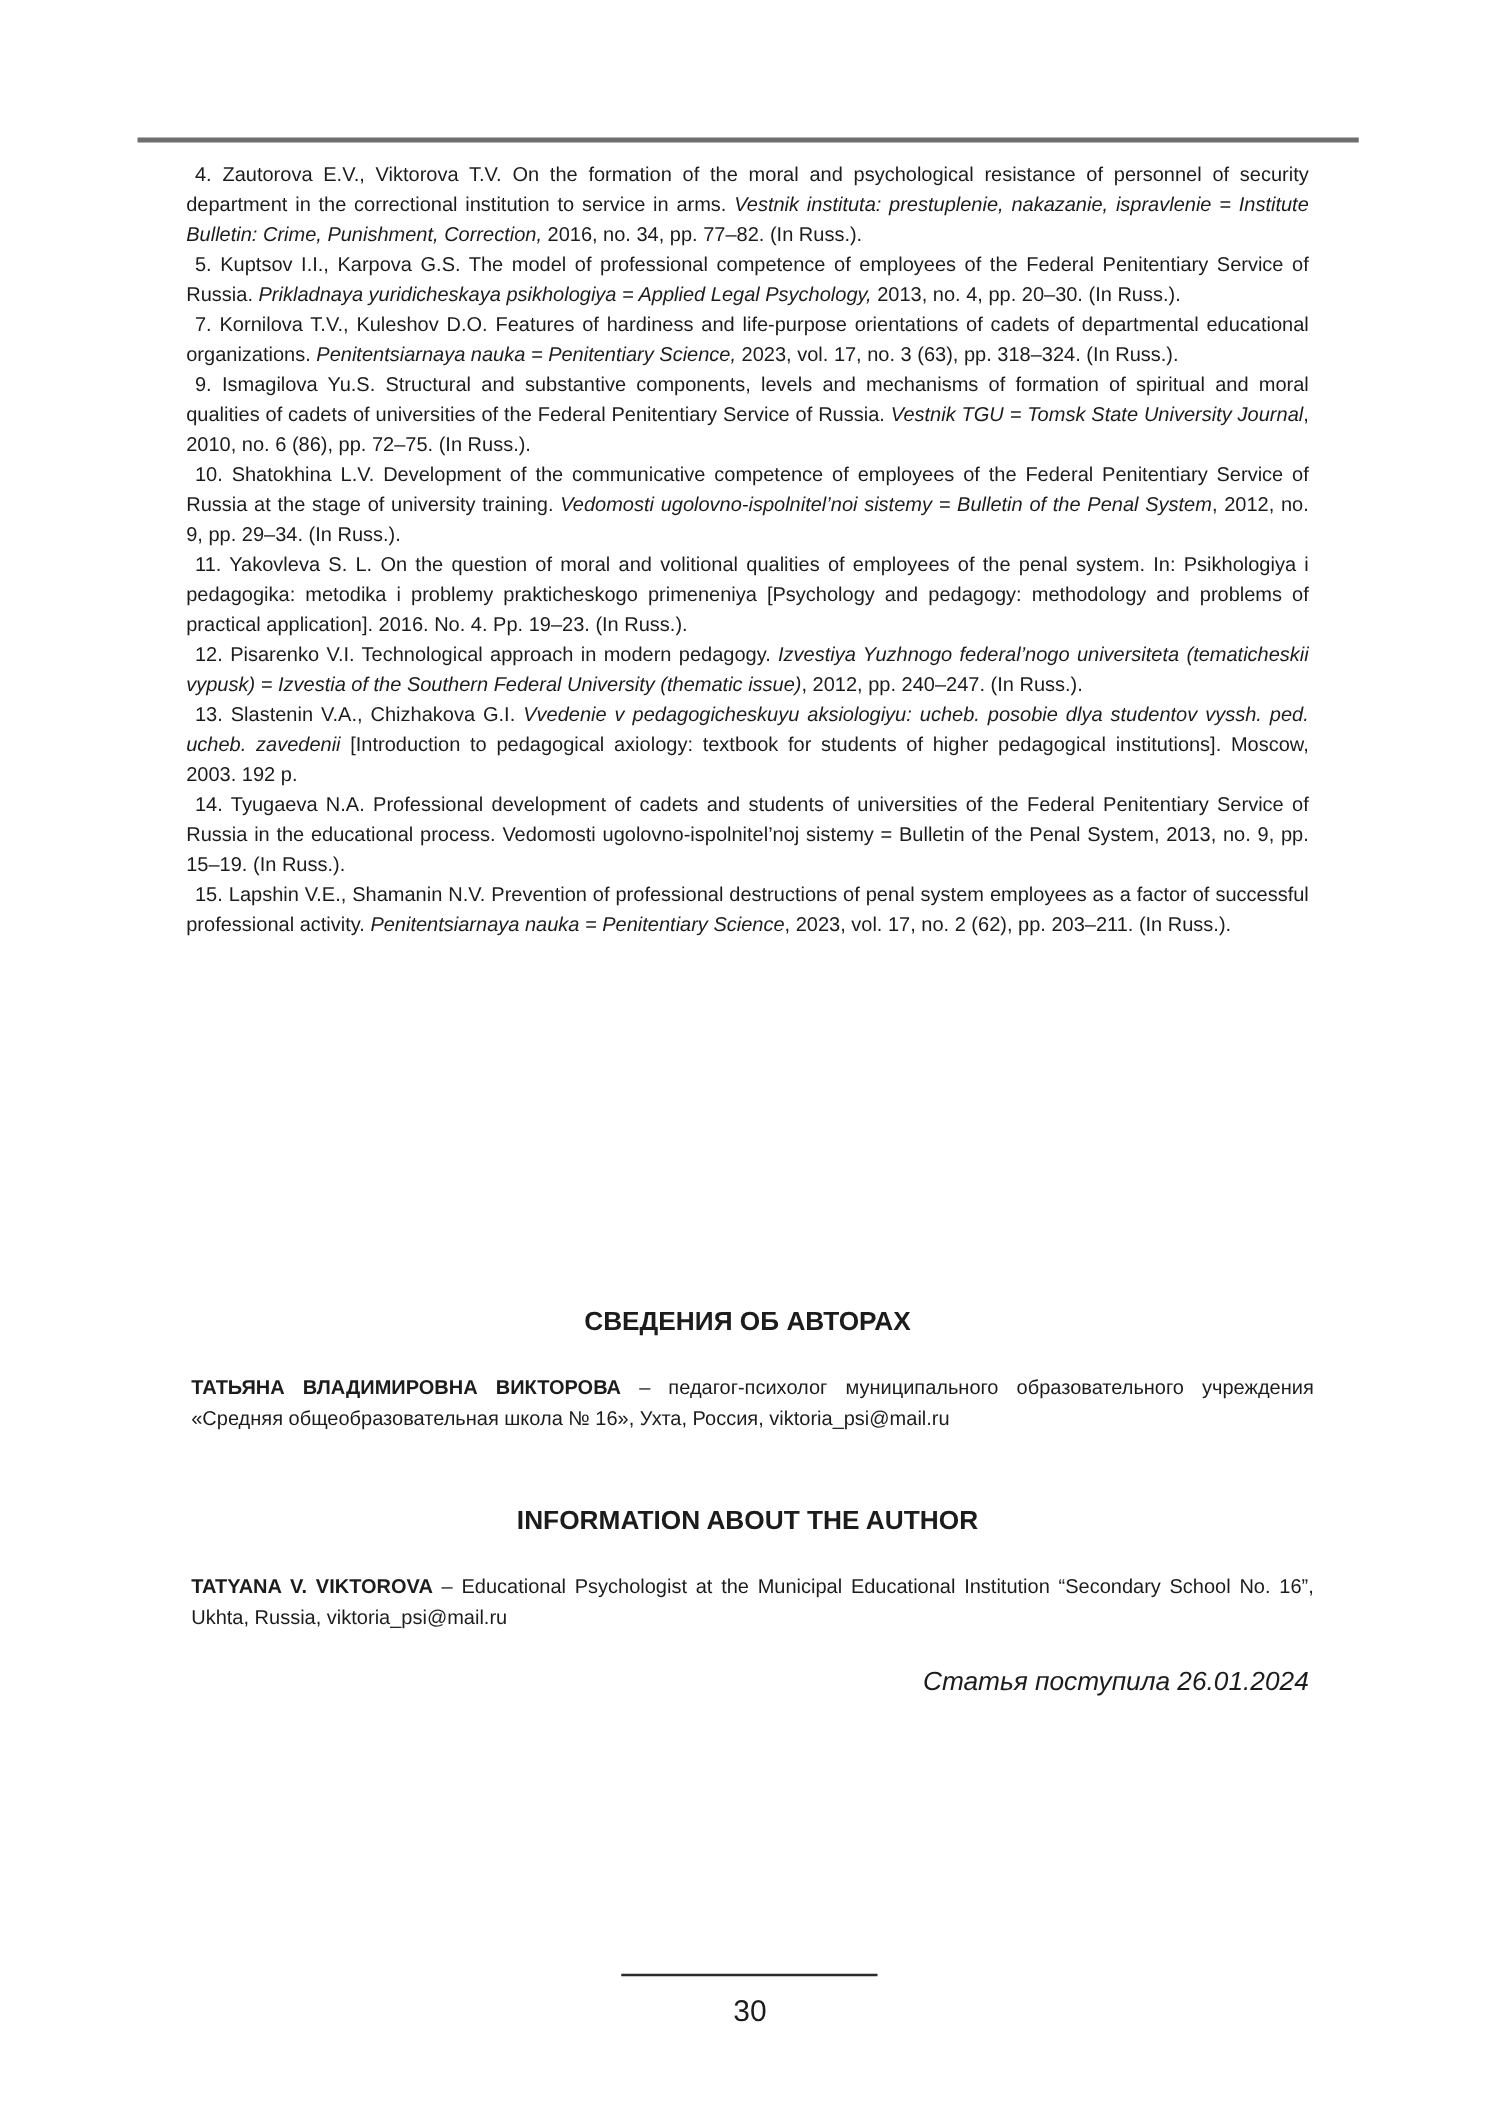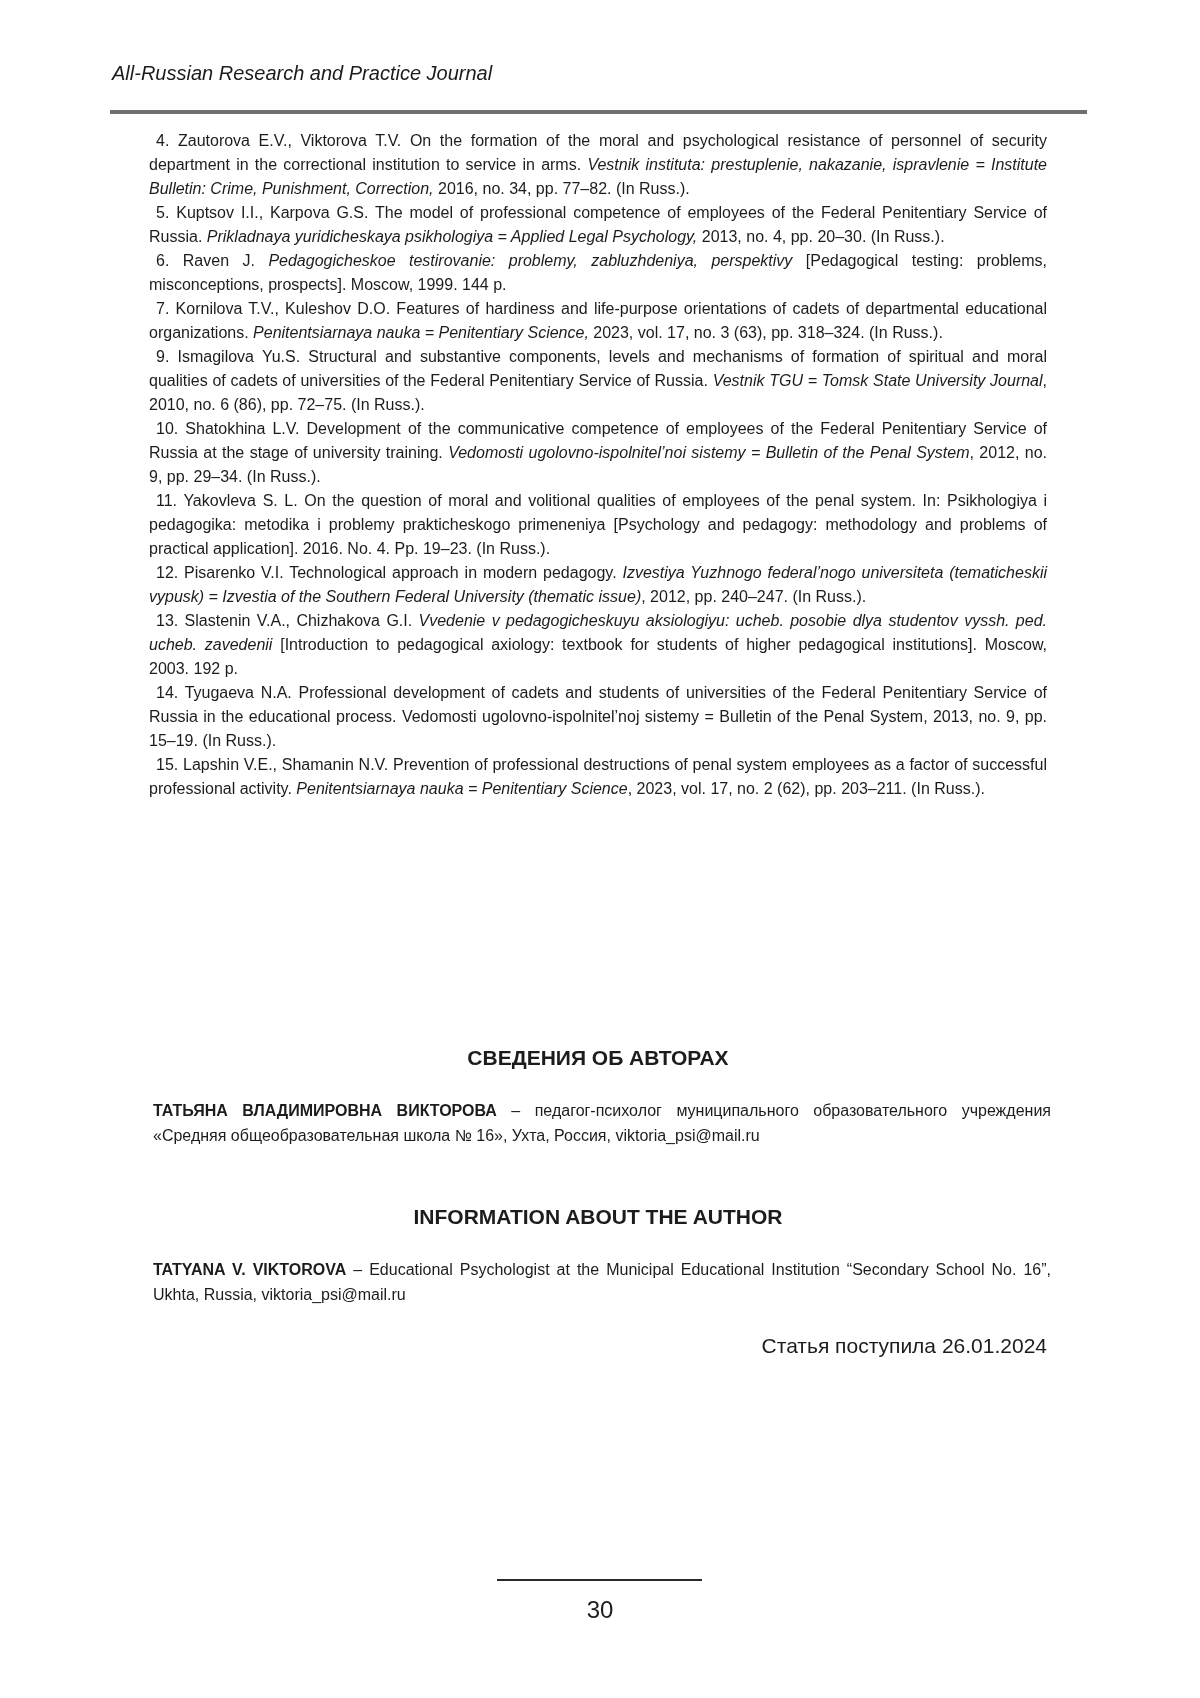--- a/index.html
+++ b/index.html
@@ -65,20 +65,21 @@
     margin: 4px;
   }
   .author-ru { top: 1094px; }
   .author-en { top: 1253px; }
   .received {
     position: absolute;
     left: 149px;
     width: 898px;
     top: 1333px;
     text-align: right;
+    font-style: italic;
     font-size: 21px;
     line-height: 25px;
     margin: 0;
   }
   .footer-rule {
     position: absolute;
     left: 497px;
     top: 1579px;
     width: 205px;
     height: 2px;
@@ -93,29 +94,27 @@
     font-size: 24px;
     margin: 0;
   }
 </style>
 </head>
 <body>
 
 <div>
 
   <div class="page-header">
-    <div>All-Russian Research and Practice Journal</div>
   </div>
 
   <div class="header-rule"></div>
 
   <div class="references">
       <p class="ref"><span>4. Zautorova E.V., Viktorova T.V. On the formation of the moral and psychological resistance of personnel of security department in the correctional institution to service in arms. </span><span style="font-style: italic;">Vestnik instituta: prestuplenie, nakazanie, ispravlenie = Institute Bulletin: Crime, Punishment, Correction,</span><span> 2016, no. 34, pp. 77–82. (In Russ.).</span></p>
       <p class="ref"><span>5. Kuptsov I.I., Karpova G.S. The model of professional competence of employees of the Federal Penitentiary Service of Russia. </span><span style="font-style: italic;">Prikladnaya yuridicheskaya psikhologiya = Applied Legal Psychology,</span><span> 2013, no. 4, pp. 20–30. (In Russ.).</span></p>
-      <p class="ref"><span>6. Raven J. </span><span style="font-style: italic;">Pedagogicheskoe testirovanie: problemy, zabluzhdeniya, perspektivy</span><span> [Pedagogical testing: problems, misconceptions, prospects]. Moscow, 1999. 144 p.</span></p>
       <p class="ref"><span>7. Kornilova T.V., Kuleshov D.O. Features of hardiness and life-purpose orientations of cadets of departmental educational organizations. </span><span style="font-style: italic;">Penitentsiarnaya nauka = Penitentiary Science,</span><span> 2023, vol. 17, no. 3 (63), pp. 318–324. (In Russ.).</span></p>
       <p class="ref"><span>9. Ismagilova Yu.S. Structural and substantive components, levels and mechanisms of formation of spiritual and moral qualities of cadets of universities of the Federal Penitentiary Service of Russia. </span><span style="font-style: italic;">Vestnik TGU = Tomsk State University Journal</span><span>, 2010, no. 6 (86), pp. 72–75. (In Russ.).</span></p>
       <p class="ref"><span>10. Shatokhina L.V. Development of the communicative competence of employees of the Federal Penitentiary Service of Russia at the stage of university training. </span><span style="font-style: italic;">Vedomosti ugolovno-ispolnitel’noi sistemy = Bulletin of the Penal System</span><span>, 2012, no. 9, pp. 29–34. (In Russ.).</span></p>
       <p class="ref"><span>11. Yakovleva S. L. On the question of moral and volitional qualities of employees of the penal system. </span><span style="">In: Psikhologiya i pedagogika: metodika i problemy prakticheskogo primeneniya</span><span> [Psychology and pedagogy: methodology and problems of practical application]. 2016. No. 4. Pp. 19–23. (In Russ.).</span></p>
       <p class="ref"><span>12. Pisarenko V.I. Technological approach in modern pedagogy. </span><span style="font-style: italic;">Izvestiya Yuzhnogo federal’nogo universiteta (tematicheskii vypusk) = Izvestia of the Southern Federal University (thematic issue)</span><span>, 2012, pp. 240–247. (In Russ.).</span></p>
       <p class="ref"><span>13. Slastenin V.A., Chizhakova G.I. </span><span style="font-style: italic;">Vvedenie v pedagogicheskuyu aksiologiyu: ucheb. posobie dlya studentov vyssh. ped. ucheb. zavedenii</span><span> [Introduction to pedagogical axiology: textbook for students of higher pedagogical institutions]. Moscow, 2003. 192 p.</span></p>
       <p class="ref"><span>14. Tyugaeva N.A. Professional development of cadets and students of universities of the Federal Penitentiary Service of Russia in the educational process. </span><span style="">Vedomosti ugolovno-ispolnitel’noj sistemy = Bulletin of the Penal System</span><span>, 2013, no. 9, pp. 15–19. (In Russ.).</span></p>
       <p class="ref"><span>15. Lapshin V.E., Shamanin N.V. Prevention of professional destructions of penal system employees as a factor of successful professional activity. </span><span style="font-style: italic;">Penitentsiarnaya nauka = Penitentiary Science</span><span>, 2023, vol. 17, no. 2 (62), pp. 203–211. (In Russ.).</span></p>
     </div>
 

